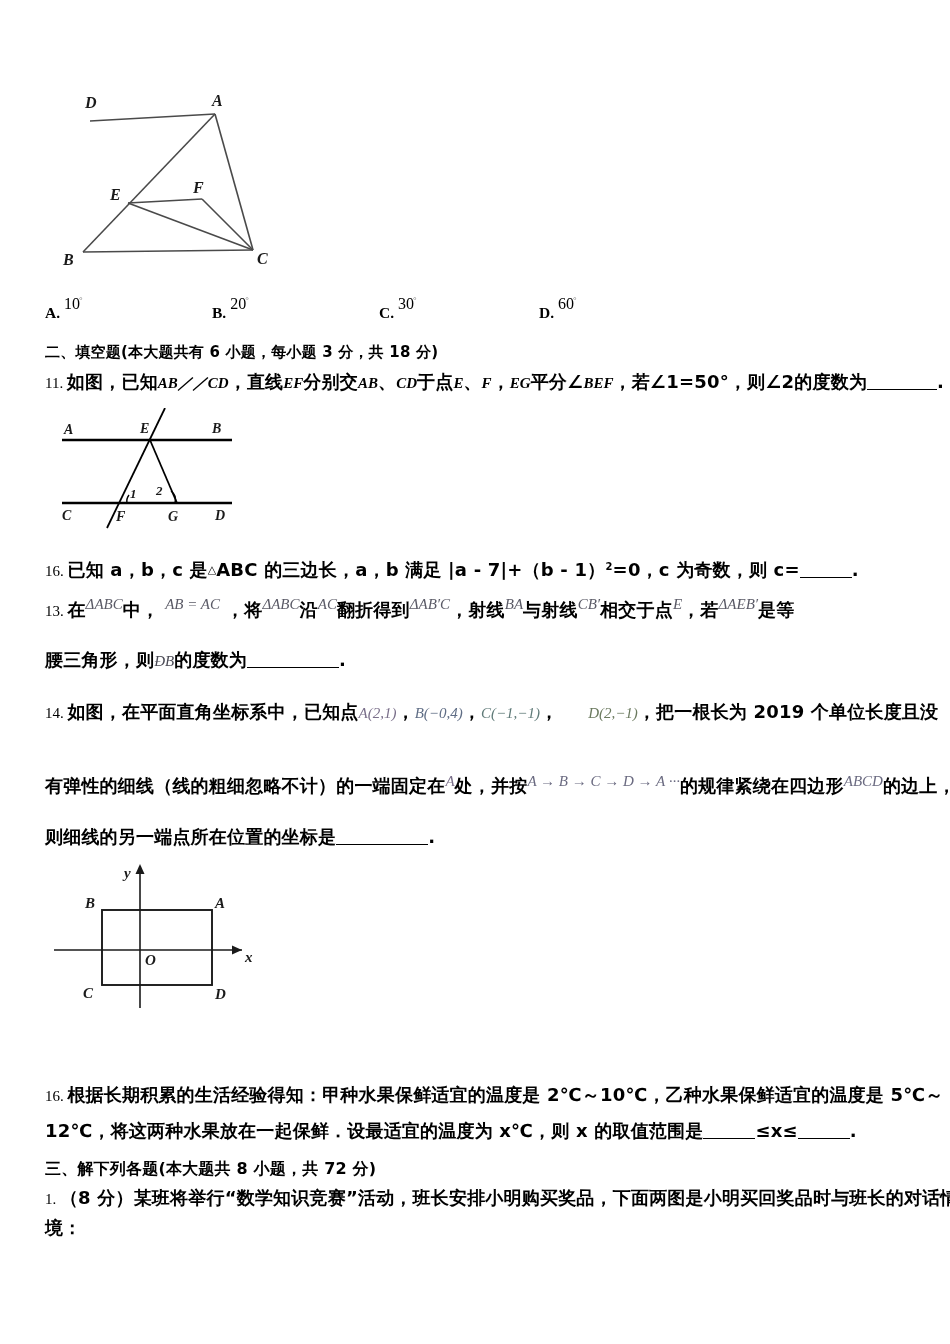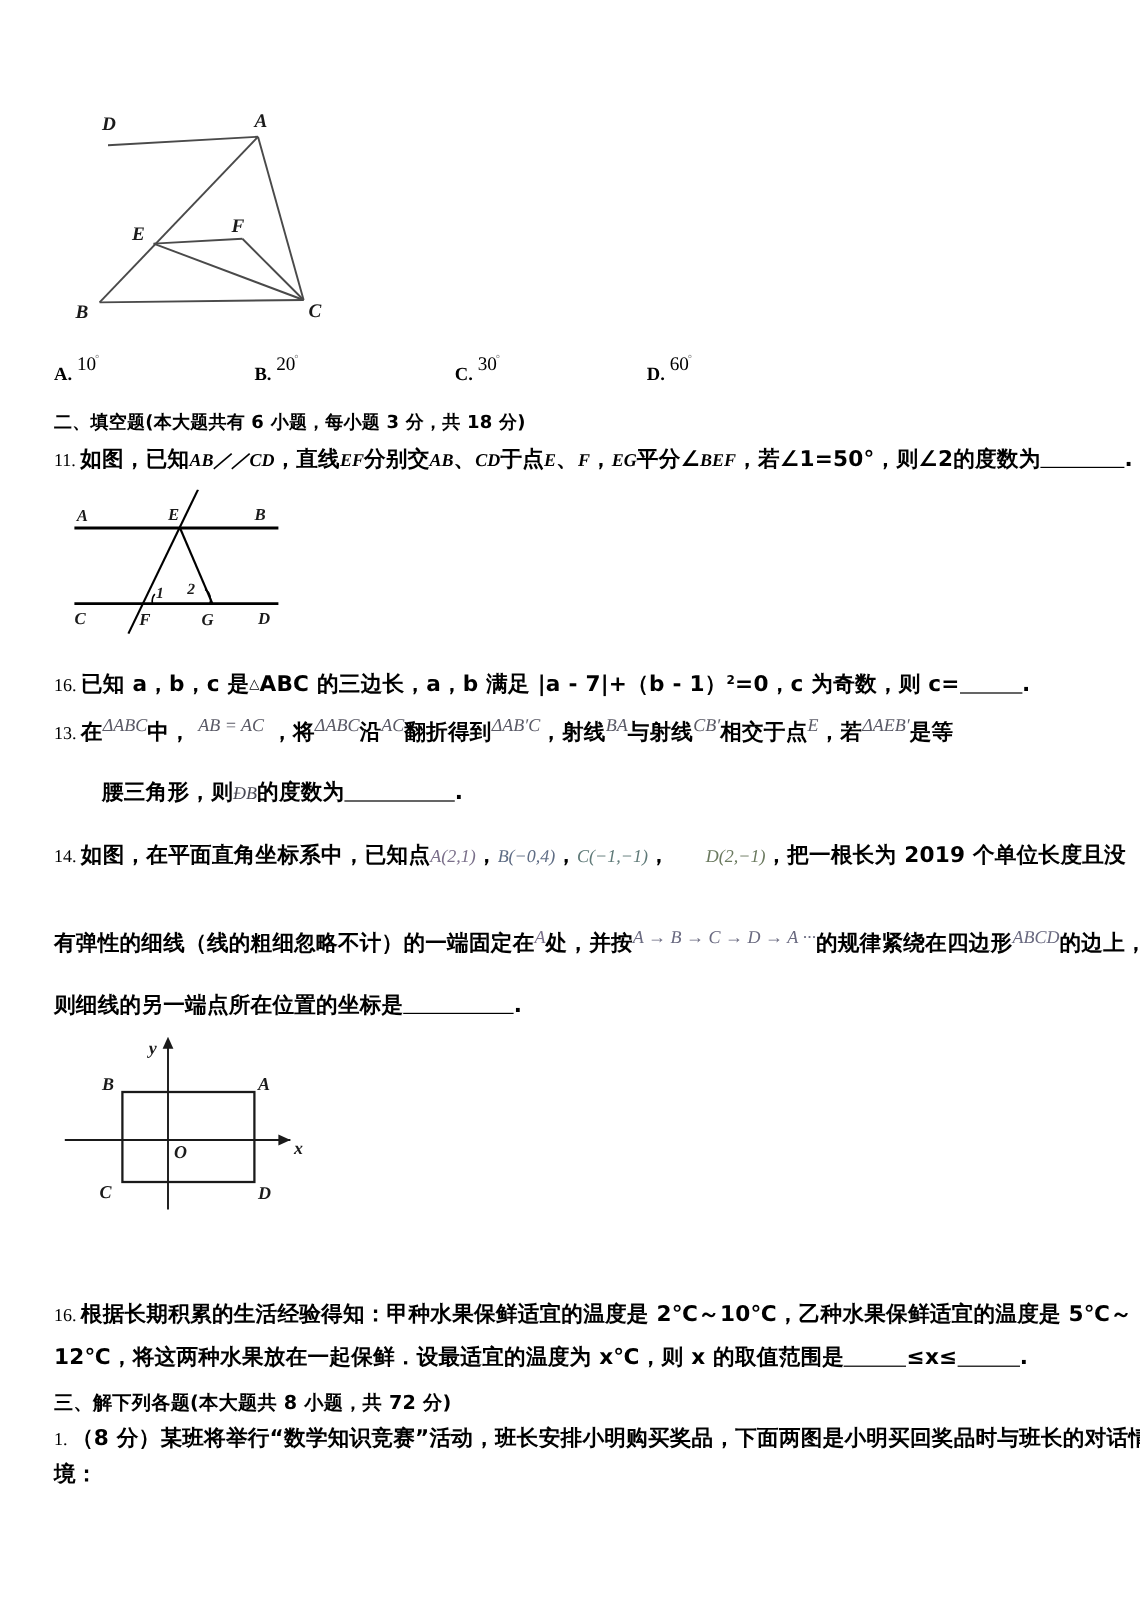--- a/index.html
+++ b/index.html
@@ -104,21 +104,21 @@
   .qline { position: absolute; white-space: nowrap; }
 
   #sec2 { left: 45px; top: 343px; font-size: 15px; }
   #q11  { left: 45px; top: 370px; font-size: 14.5px; }
 
   #fig-parallel { left: 52px; top: 408px; width: 230px; height: 120px; }
 
   #q12 { left: 45px; top: 558px; font-size: 15px; }
 
   #q13a { left: 45px; top: 598px; font-size: 14.5px; }
-  #q13b { left: 45px; top: 648px; font-size: 14.5px; margin-left: 40px; }
+  #q13b { left: 45px; top: 648px; font-size: 14.5px; }
 
   #q14a { left: 45px; top: 700px; font-size: 14.5px; }
   #q14b { left: 45px; top: 774px; font-size: 14.5px; }
   #q14c { left: 45px; top: 825px; font-size: 14.5px; }
 
   #fig-axes { left: 52px; top: 858px; width: 215px; height: 155px; }
 
   #q15 { left: 45px; top: 1043px; font-size: 14.5px; }
   #q16a { left: 45px; top: 1083px; font-size: 14.5px; }
   #q16b { left: 45px; top: 1119px; font-size: 14.5px; }

